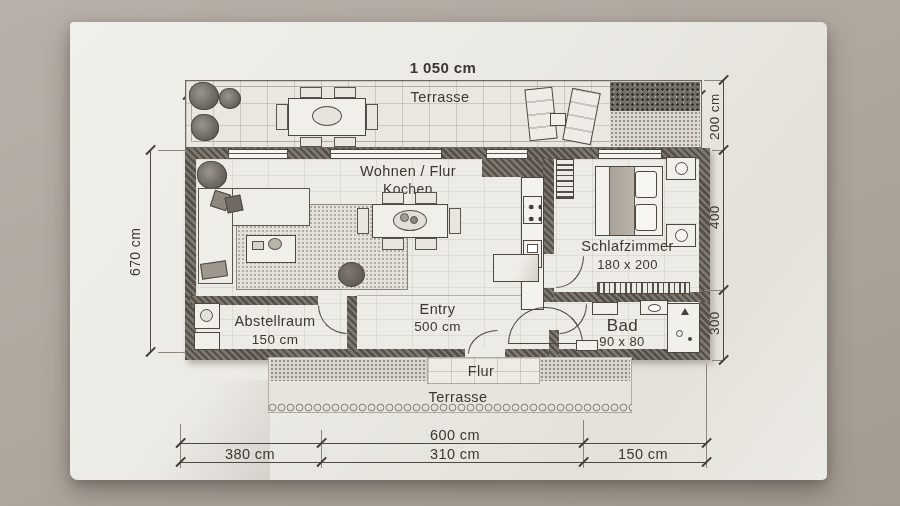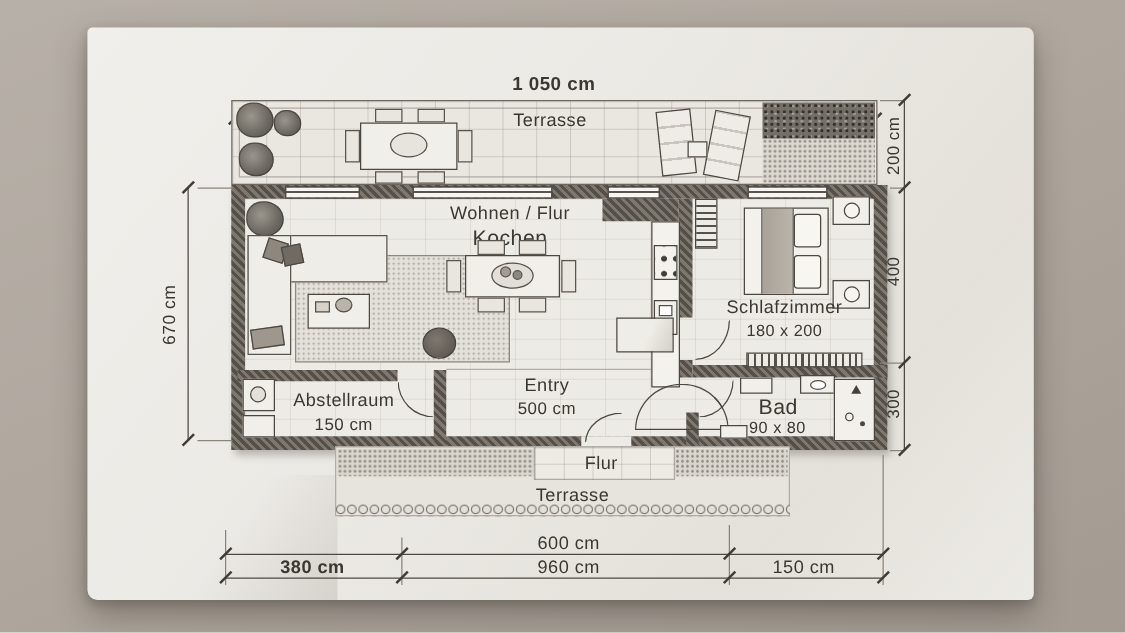--- a/index.html
+++ b/index.html
@@ -121,21 +121,21 @@
 
 <div class="abs wall" style="left:543px;top:159px;width:11px;height:95px;"></div>
 <div class="abs wall" style="left:543px;top:288px;width:11px;height:14px;"></div>
 <div class="abs wall" style="left:554px;top:292px;width:156px;height:10px;"></div>
 <div class="abs wall" style="left:549px;top:330px;width:10px;height:30px;"></div>
 <div class="abs wall" style="left:190px;top:296px;width:128px;height:9px;"></div>
 <div class="abs wall" style="left:347px;top:296px;width:10px;height:64px;"></div>
 <div class="abs" style="left:357px;top:294.5px;width:186px;height:1px;background:#b3ada4;"></div>
 
 <div class="abs lbl" style="left:345px;top:163px;width:126px;font-size:14.5px;">Wohnen / Flur</div>
-<div class="abs lbl" style="left:345px;top:181px;width:126px;font-size:17px;">Kochen</div>
+<div class="abs lbl" style="left:345px;top:181px;width:126px;font-size:14px;">Kochen</div>
 
 <div class="abs plant" style="left:197px;top:161px;width:30px;height:28px;"></div>
 
 <div class="abs rug" style="left:236px;top:204px;width:172px;height:86px;"></div>
 <div class="abs softfurn" style="left:198px;top:188px;width:112px;height:38px;background:#efede7;"></div>
 <div class="abs softfurn" style="left:198px;top:188px;width:35px;height:96px;background:#efede7;"></div>
 <div class="abs" style="left:212px;top:192px;width:17px;height:17px;background:#8d877e;border:1px solid #4c4841;transform:rotate(18deg);"></div>
 <div class="abs" style="left:226px;top:196px;width:16px;height:16px;background:#6f6a62;border:1px solid #4c4841;transform:rotate(-12deg);"></div>
 <div class="abs" style="left:201px;top:262px;width:26px;height:16px;background:#9d978d;border:1px solid #4c4841;transform:rotate(-8deg);"></div>
 <div class="abs furn" style="left:246px;top:235px;width:50px;height:28px;"></div>
@@ -247,20 +247,20 @@
 <div class="abs ext" style="left:583px;top:420px;width:1px;height:48px;"></div>
 <div class="abs ext" style="left:706px;top:364px;width:1px;height:104px;"></div>
 
 <div class="abs lbl" style="left:405px;top:427px;width:100px;font-size:14.5px;">600 cm</div>
 <div class="abs dline" style="left:180px;top:443px;width:526px;height:1.4px;"></div>
 <div class="abs tick" style="left:174px;top:442px;"></div>
 <div class="abs tick" style="left:315px;top:442px;"></div>
 <div class="abs tick" style="left:577px;top:442px;"></div>
 <div class="abs tick" style="left:700px;top:442px;"></div>
 
-<div class="abs lbl" style="left:205px;top:446px;width:90px;font-size:14.5px;font-weight:bold;">380 cm</div>
-<div class="abs lbl" style="left:410px;top:446px;width:90px;font-size:14.5px;">960 cm</div>
+<div class="abs lbl" style="left:205px;top:446px;width:90px;font-size:14.5px;">380 cm</div>
+<div class="abs lbl" style="left:410px;top:446px;width:90px;font-size:14.5px;">310 cm</div>
 <div class="abs lbl" style="left:598px;top:446px;width:90px;font-size:14.5px;">150 cm</div>
 <div class="abs dline" style="left:180px;top:462px;width:526px;height:1.4px;"></div>
 <div class="abs tick" style="left:174px;top:461px;"></div>
 <div class="abs tick" style="left:315px;top:461px;"></div>
 <div class="abs tick" style="left:577px;top:461px;"></div>
 <div class="abs tick" style="left:700px;top:461px;"></div>
 
 </body></html>

